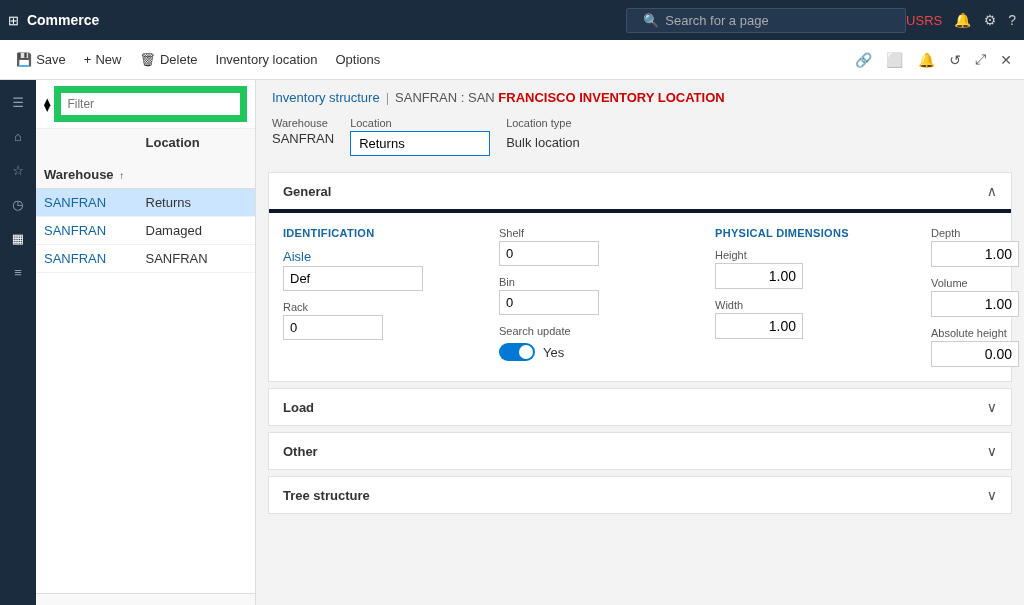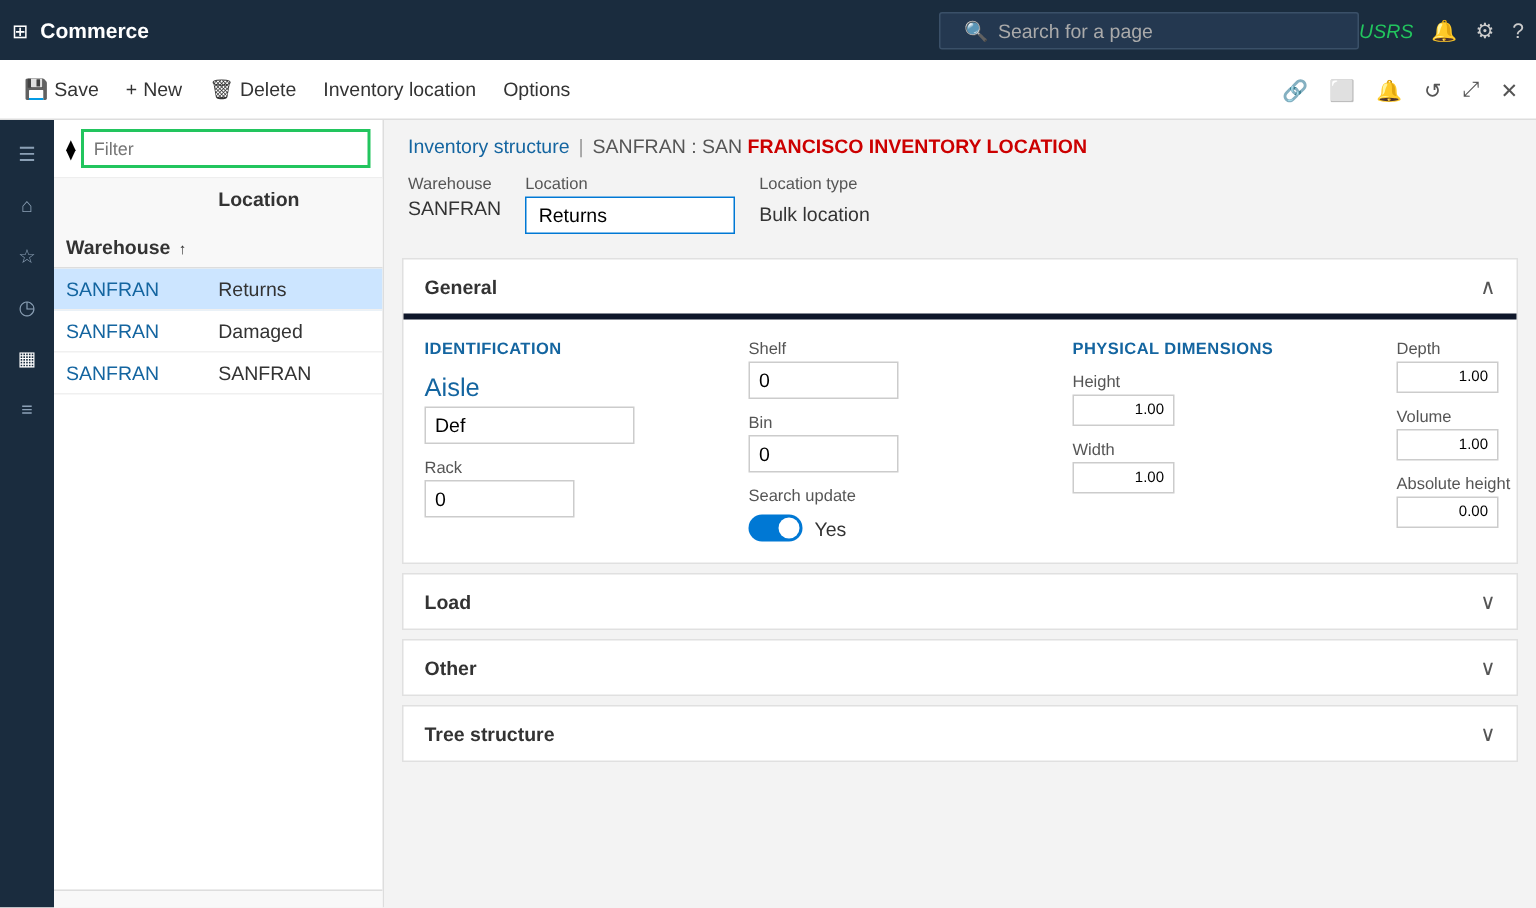--- a/index.html
+++ b/index.html
@@ -22,21 +22,21 @@
       border-radius: 2px;
       display: flex;
       align-items: center;
       padding: 4px 10px;
       width: 280px;
       color: #aaa;
       font-size: 13px;
     }
     .top-bar-search span { margin-left: 6px; }
     .top-bar-right { display: flex; align-items: center; gap: 12px; margin-left: auto; }
-    .top-bar-user { color: #22c55e; font-size: 13px; font-style: italic; }
+    .top-bar-user { color: #ef4444; font-size: 13px; }
     .top-bar-icon { color: #ccc; cursor: pointer; font-size: 14px; }
 
     
     .toolbar {
       background: #fff;
       height: 40px;
       border-bottom: 1px solid #ddd;
       display: flex;
       align-items: center;
       padding: 0 8px;
@@ -96,21 +96,21 @@
     }
     .filter-bar {
       padding: 6px 8px;
       border-bottom: 1px solid #eee;
       display: flex;
       align-items: center;
       gap: 4px;
     }
     .filter-input {
       flex: 1;
-      border: 2px solid #22c55e;
+      border: 7px solid #22c55e;
       padding: 4px 6px;
       font-size: 12px;
       color: #999;
       outline: none;
     }
     .table-header {
       display: flex;
       background: #f8f8f8;
       border-bottom: 1px solid #ddd;
       padding: 6px 8px;
@@ -199,39 +199,39 @@
     .section-toggle { color: #555; font-size: 14px; }
     .section-body { padding: 14px; }
 
     
     .general-grid {
       display: flex;
       gap: 20px;
     }
     .general-col { display: flex; flex-direction: column; gap: 10px; min-width: 160px; }
     .field-group { display: flex; flex-direction: column; gap: 2px; }
-    .field-label { font-size: 17px; color: #1465a0; font-weight: 500; }
+    .field-label { font-size: 13px; color: #1465a0; font-weight: 500; }
     .field-label-plain { font-size: 11px; color: #555; }
     .field-input {
       border: 1px solid #ccc;
       padding: 4px 6px;
       font-size: 13px;
       background: #fff;
       outline: none;
       width: 100px;
     }
     .field-input.wide { width: 140px; }
     .field-input-right {
       border: 1px solid #ccc;
       padding: 4px 6px;
-      font-size: 10px;
+      font-size: 14px;
       background: #fff;
       outline: none;
       text-align: right;
-      width: 68px;
+      width: 88px;
     }
 
     .section-label-blue { font-size: 11px; color: #1465a0; font-weight: 700; text-transform: uppercase; letter-spacing: 0.3px; }
 
     
     .toggle-row { display: flex; align-items: center; gap: 8px; margin-top: 4px; }
     .toggle-switch {
       width: 36px;
       height: 18px;
       background: #0078d4;

